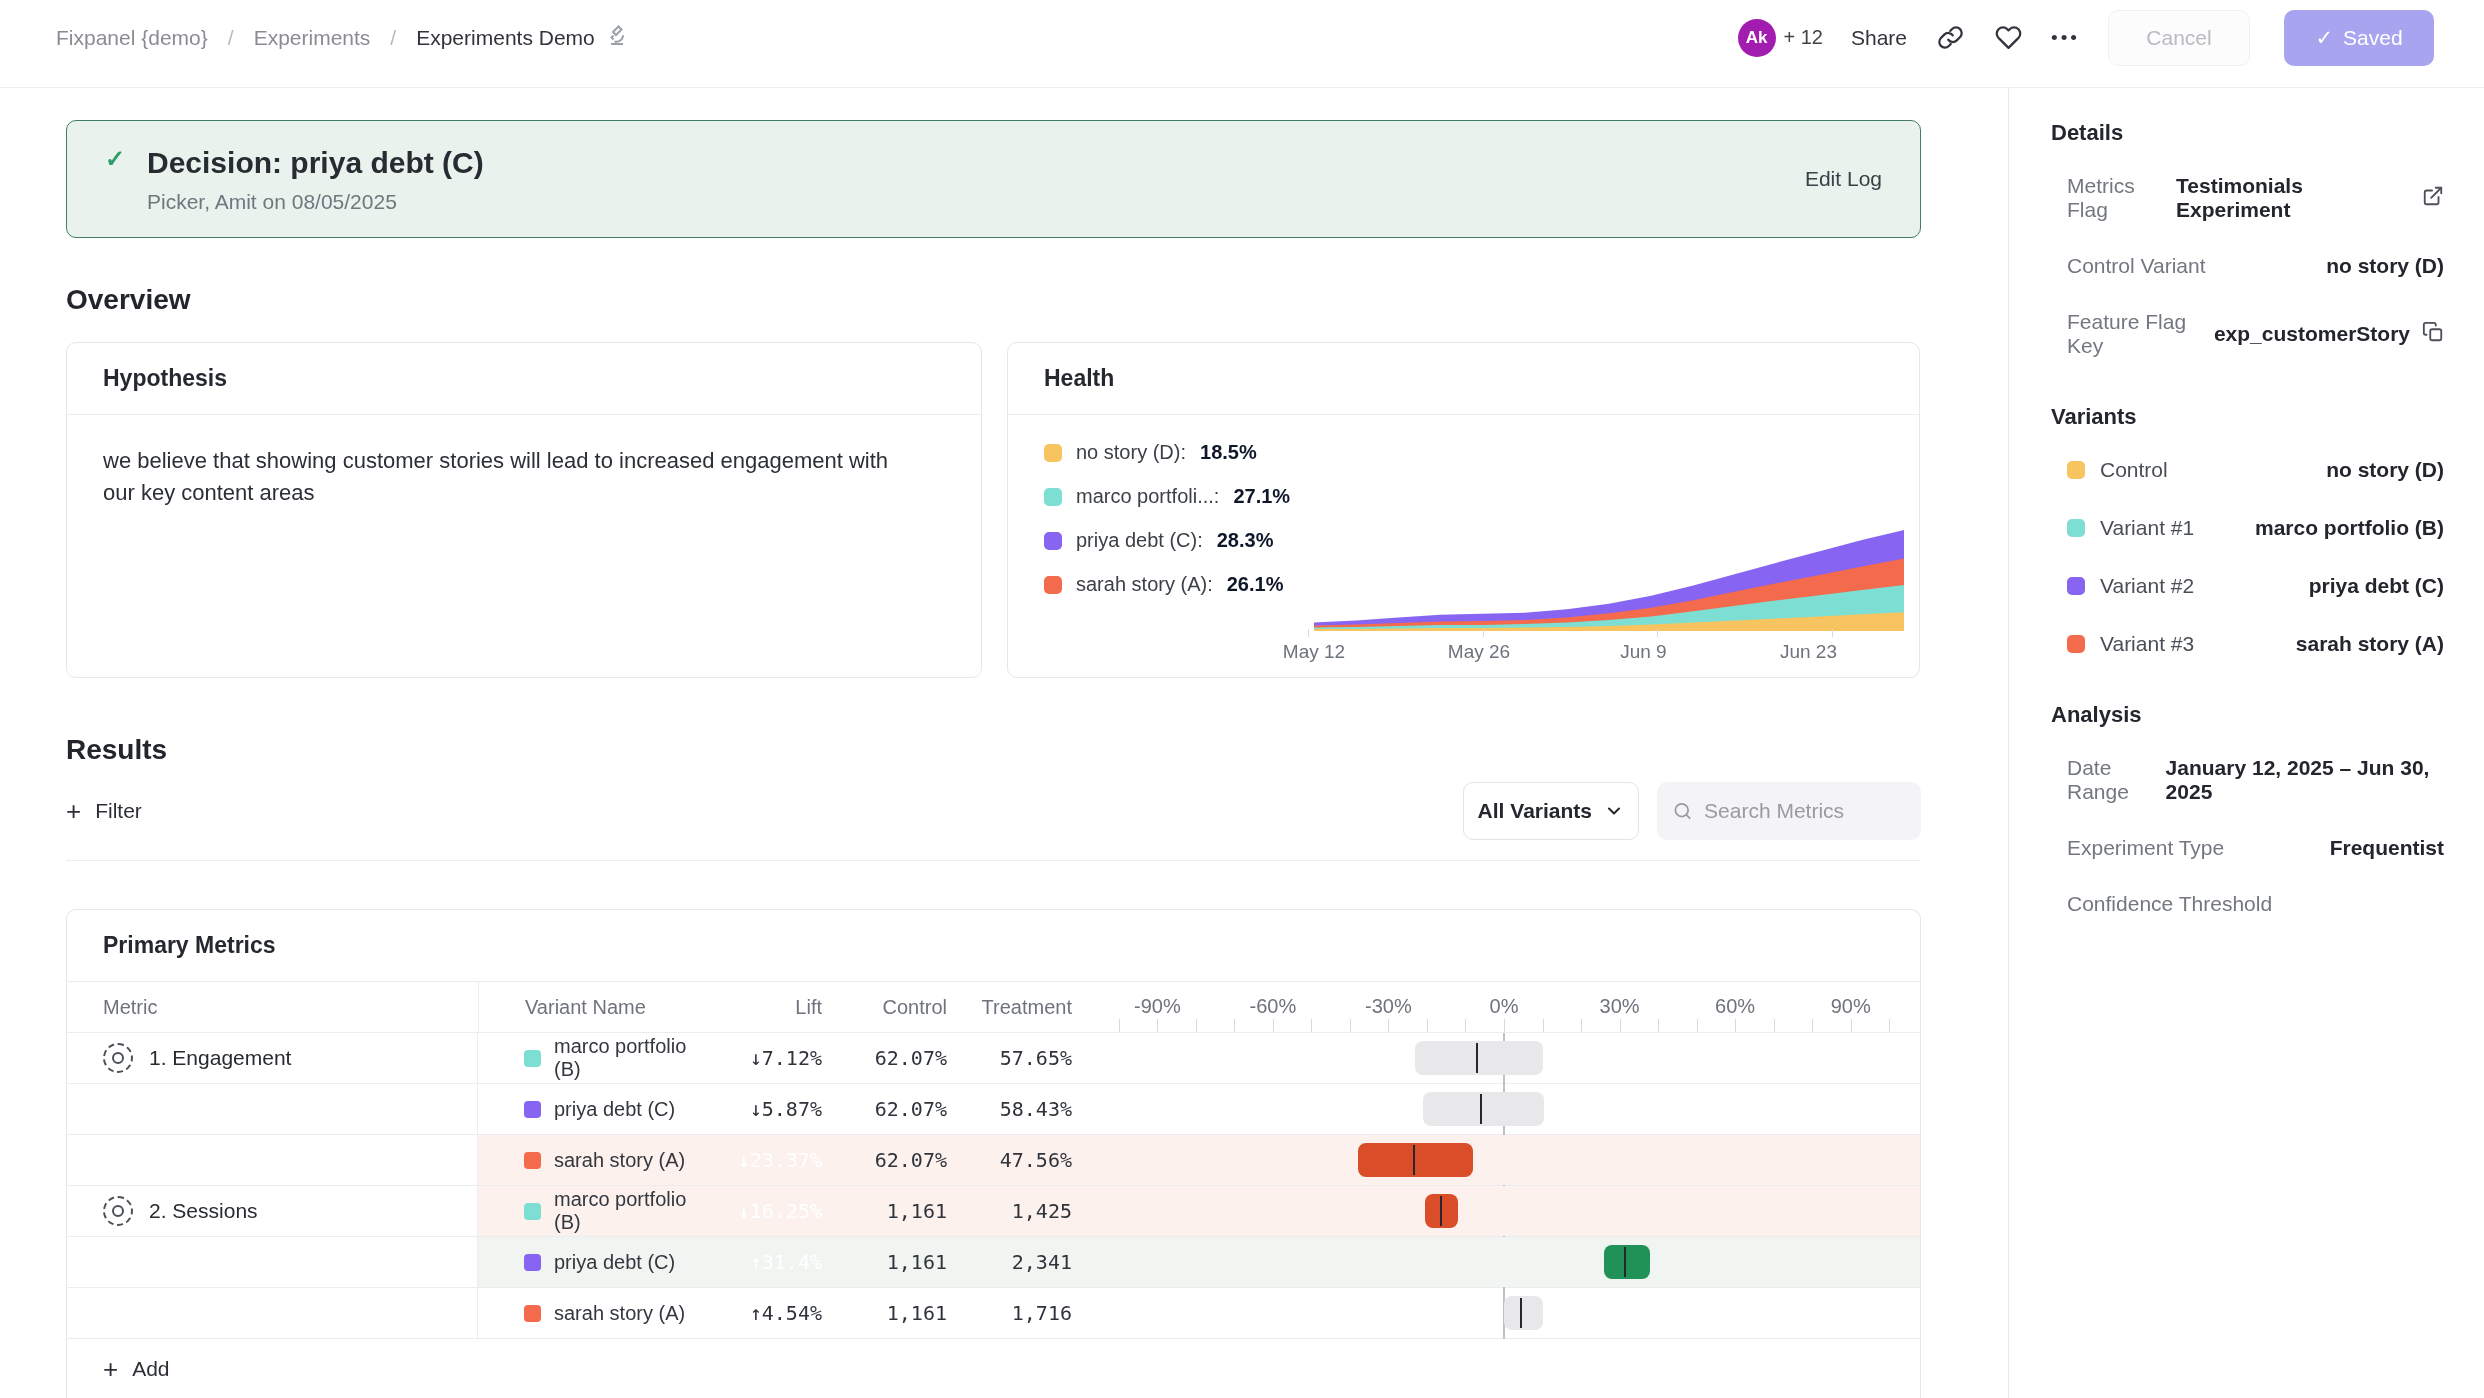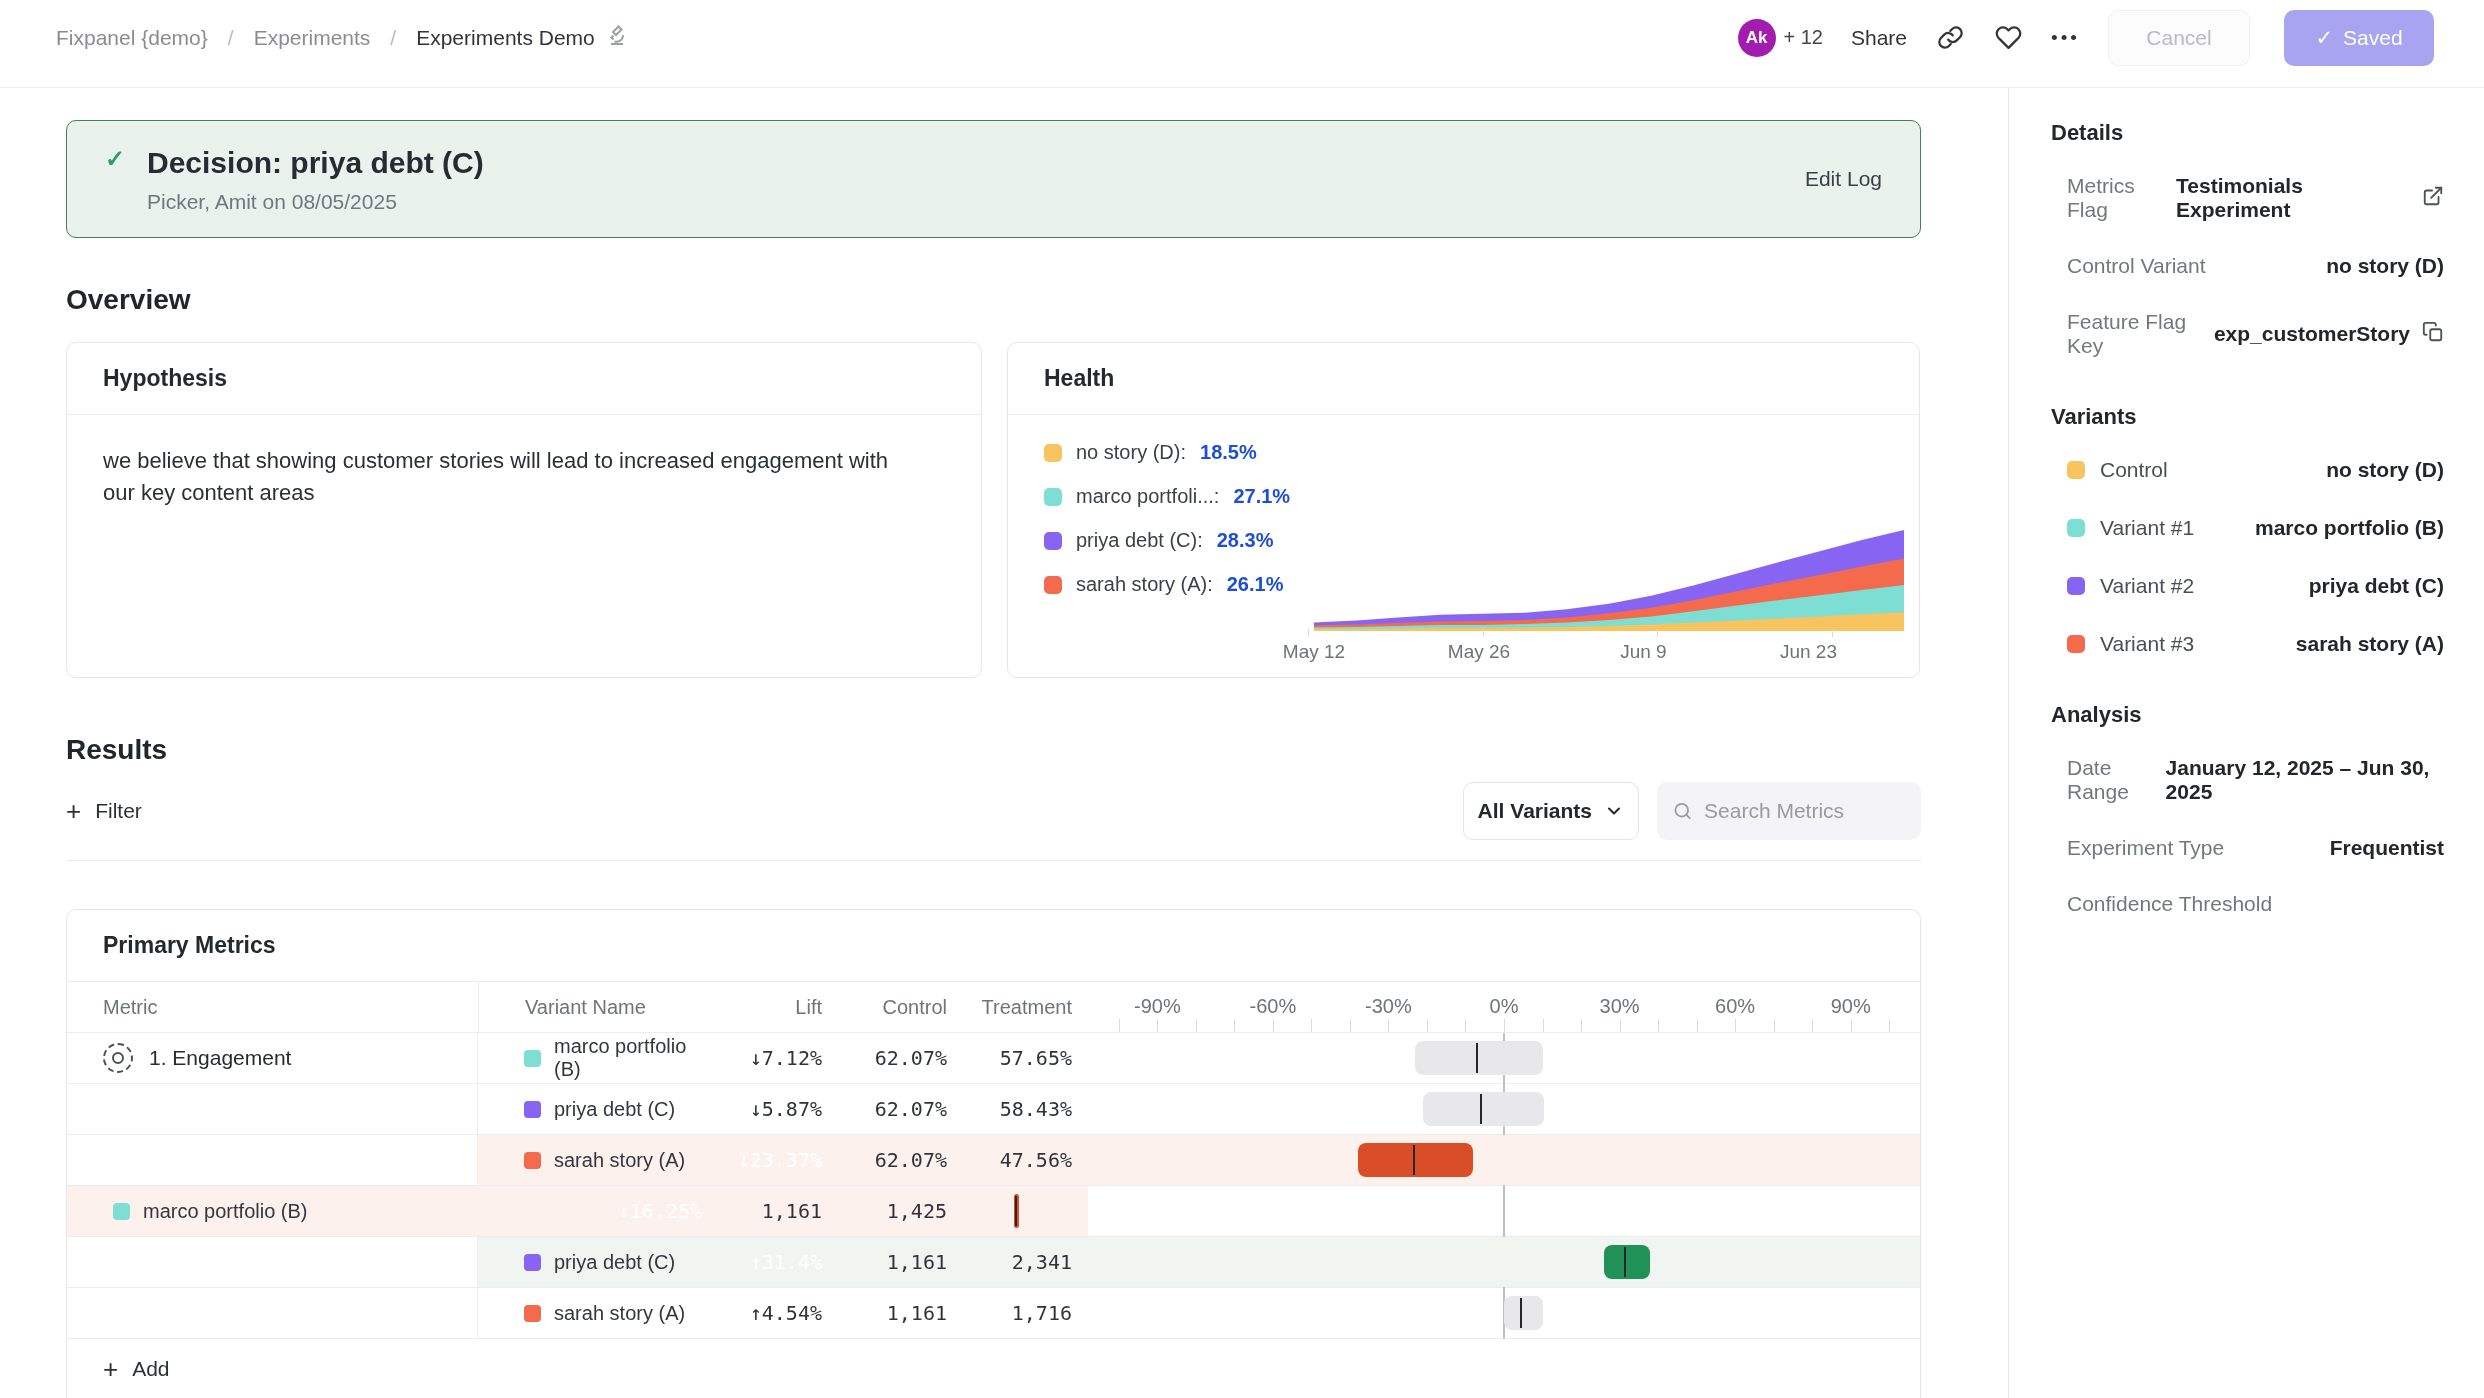--- a/index.html
+++ b/index.html
@@ -49,21 +49,21 @@
   .card { border:1px solid #e7e7ea; border-radius:10px; background:#fff; height:336px; }
   .card-hyp { width:916px; }
   .card-health { width:913px; display:flex; flex-direction:column; }
   .card-title { padding:22px 36px; font-size:23px; font-weight:700; color:#25292f; border-bottom:1px solid #ededf0; }
   .hyp-body { padding:30px 36px; font-size:22px; color:#2b2f36; line-height:1.45; max-width:880px; }
 
   .health-body { flex:1; display:flex; min-height:0; }
   .legend { width:300px; padding:26px 0 0 36px; }
   .legend-item { display:flex; align-items:center; gap:14px; margin-bottom:21px; font-size:20px; color:#3c4047; }
   .swatch { width:18px; height:18px; border-radius:5px; flex:0 0 18px; }
-  .legend-val { font-weight:700; color:#1d4ed8;text-align:center; }
+  .legend-val { font-weight:700; color:#0f172a;text-align:center; }
   .health-chart { flex:1; position:relative; }
   .area-svg { position:absolute; left:6px; right:28px; bottom:46px; height:116px; }
   .x-labels { position:absolute; left:6px; right:28px; bottom:10px; height:26px; font-size:19px; color:#6e737b; }
   .x-label { position:absolute; transform:translateX(-50%); white-space:nowrap; }
   .x-tick { position:absolute; width:1px; height:8px; background:#d8d8dd; bottom:40px; }
 
   
   .filter-row { margin-top:16px; display:flex; align-items:center; }
   .plus-btn { display:flex; align-items:center; gap:14px; font-size:21px; font-weight:500; color:#2c3036; cursor:pointer; }
   .plus-glyph { font-size:26px; font-weight:400; color:#2c3036; line-height:1; }
@@ -361,20 +361,26 @@
               </div>
               <div class="cell cell-num">
                 <span class="mono">47.56%</span>
               </div>
               <div class="cell cell-chart">
                 <span class="ci-bar red" style="left: 32.4074%; width: 13.8889%;"></span>
                 <span class="ci-mid" style="left: calc(39.1806% - 1px);"></span>
               </div>
             </div>
             <div class="pm-grid-cols pmrow tint-red">
+              <div class="cell cell-metric">
+                <span class="target-icon">
+                  <i></i>
+                </span>
+                <span class="metric-label">2. Sessions</span>
+              </div>
               <div class="cell cell-variant">
                 <span class="vswatch" style="background: rgb(125, 223, 211);"></span>
                 <span>marco portfolio (B)</span>
               </div>
               <div class="cell cell-lift badge-red">
                 <span class="mono">↓16.25%</span>
               </div>
               <div class="cell cell-num">
                 <span class="mono">1,161</span>
               </div>

